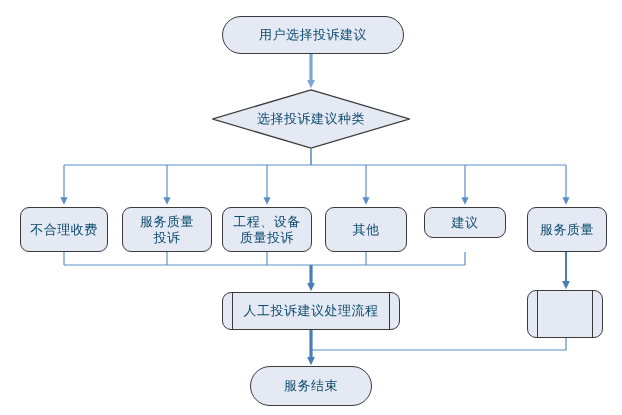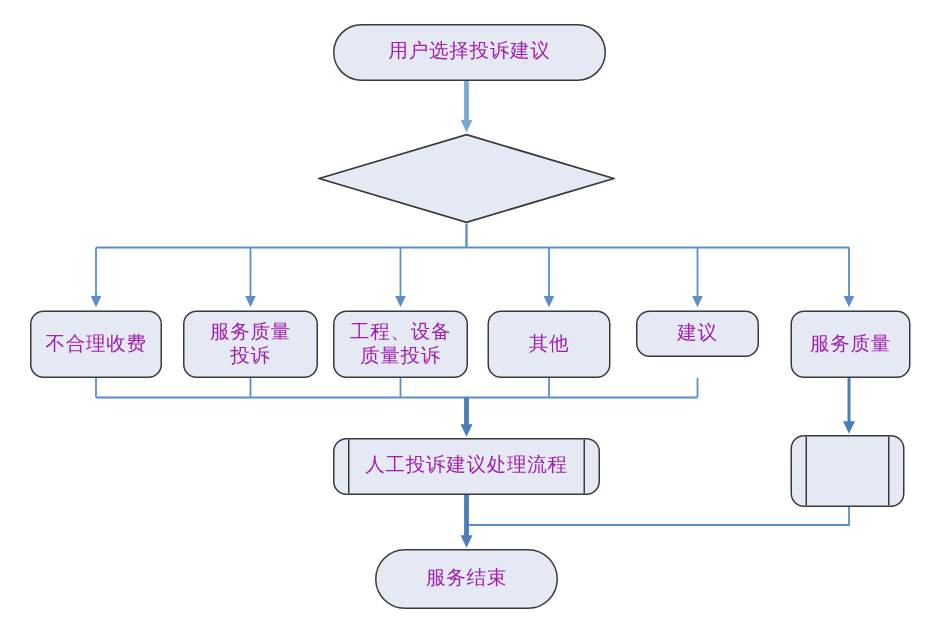--- a/index.html
+++ b/index.html
@@ -24,21 +24,21 @@
     width: 622px;
     height: 415px;
   }
   .node {
     position: absolute;
     box-sizing: border-box;
     display: flex;
     align-items: center;
     justify-content: center;
     text-align: center;
-    color: #a21caf;
+    color: #0c4a6e;
     font-size: 13px;
     line-height: 16px;
     letter-spacing: 0.5px;
     white-space: pre-line;
     z-index: 3;
   }
   .n-terminal {
     background: #e4e9f3;
     border: 1px solid #3a3a3a;
     border-radius: 999px;
@@ -125,20 +125,21 @@
   </svg>
 
   <div class="node n-terminal" style="left:222px; top:16px; width:182px; height:38px;">
     <span>用户选择投诉建议</span>
   </div>
 
   <div class="node n-diamond" style="left:212px; top:89px; width:198px; height:60px;">
     <svg class="dshape" viewBox="0 0 198 60" preserveAspectRatio="none" xmlns="http://www.w3.org/2000/svg">
       <polygon points="99,0.8 197.2,30 99,59.2 0.8,30" fill="#e4e9f3" stroke="#3a3a3a" stroke-width="1.2" vector-effect="non-scaling-stroke"></polygon>
     </svg>
+    <span class="lbl">选择投诉建议种类</span>
   </div>
 
   <div class="node n-round" style="left:20px; top:207px; width:88px; height:45px;">
     <span>不合理收费</span>
   </div>
 
   <div class="node n-round" style="left:122px; top:207px; width:90px; height:45px;">
     <span>服务质量
 投诉</span>
   </div>

